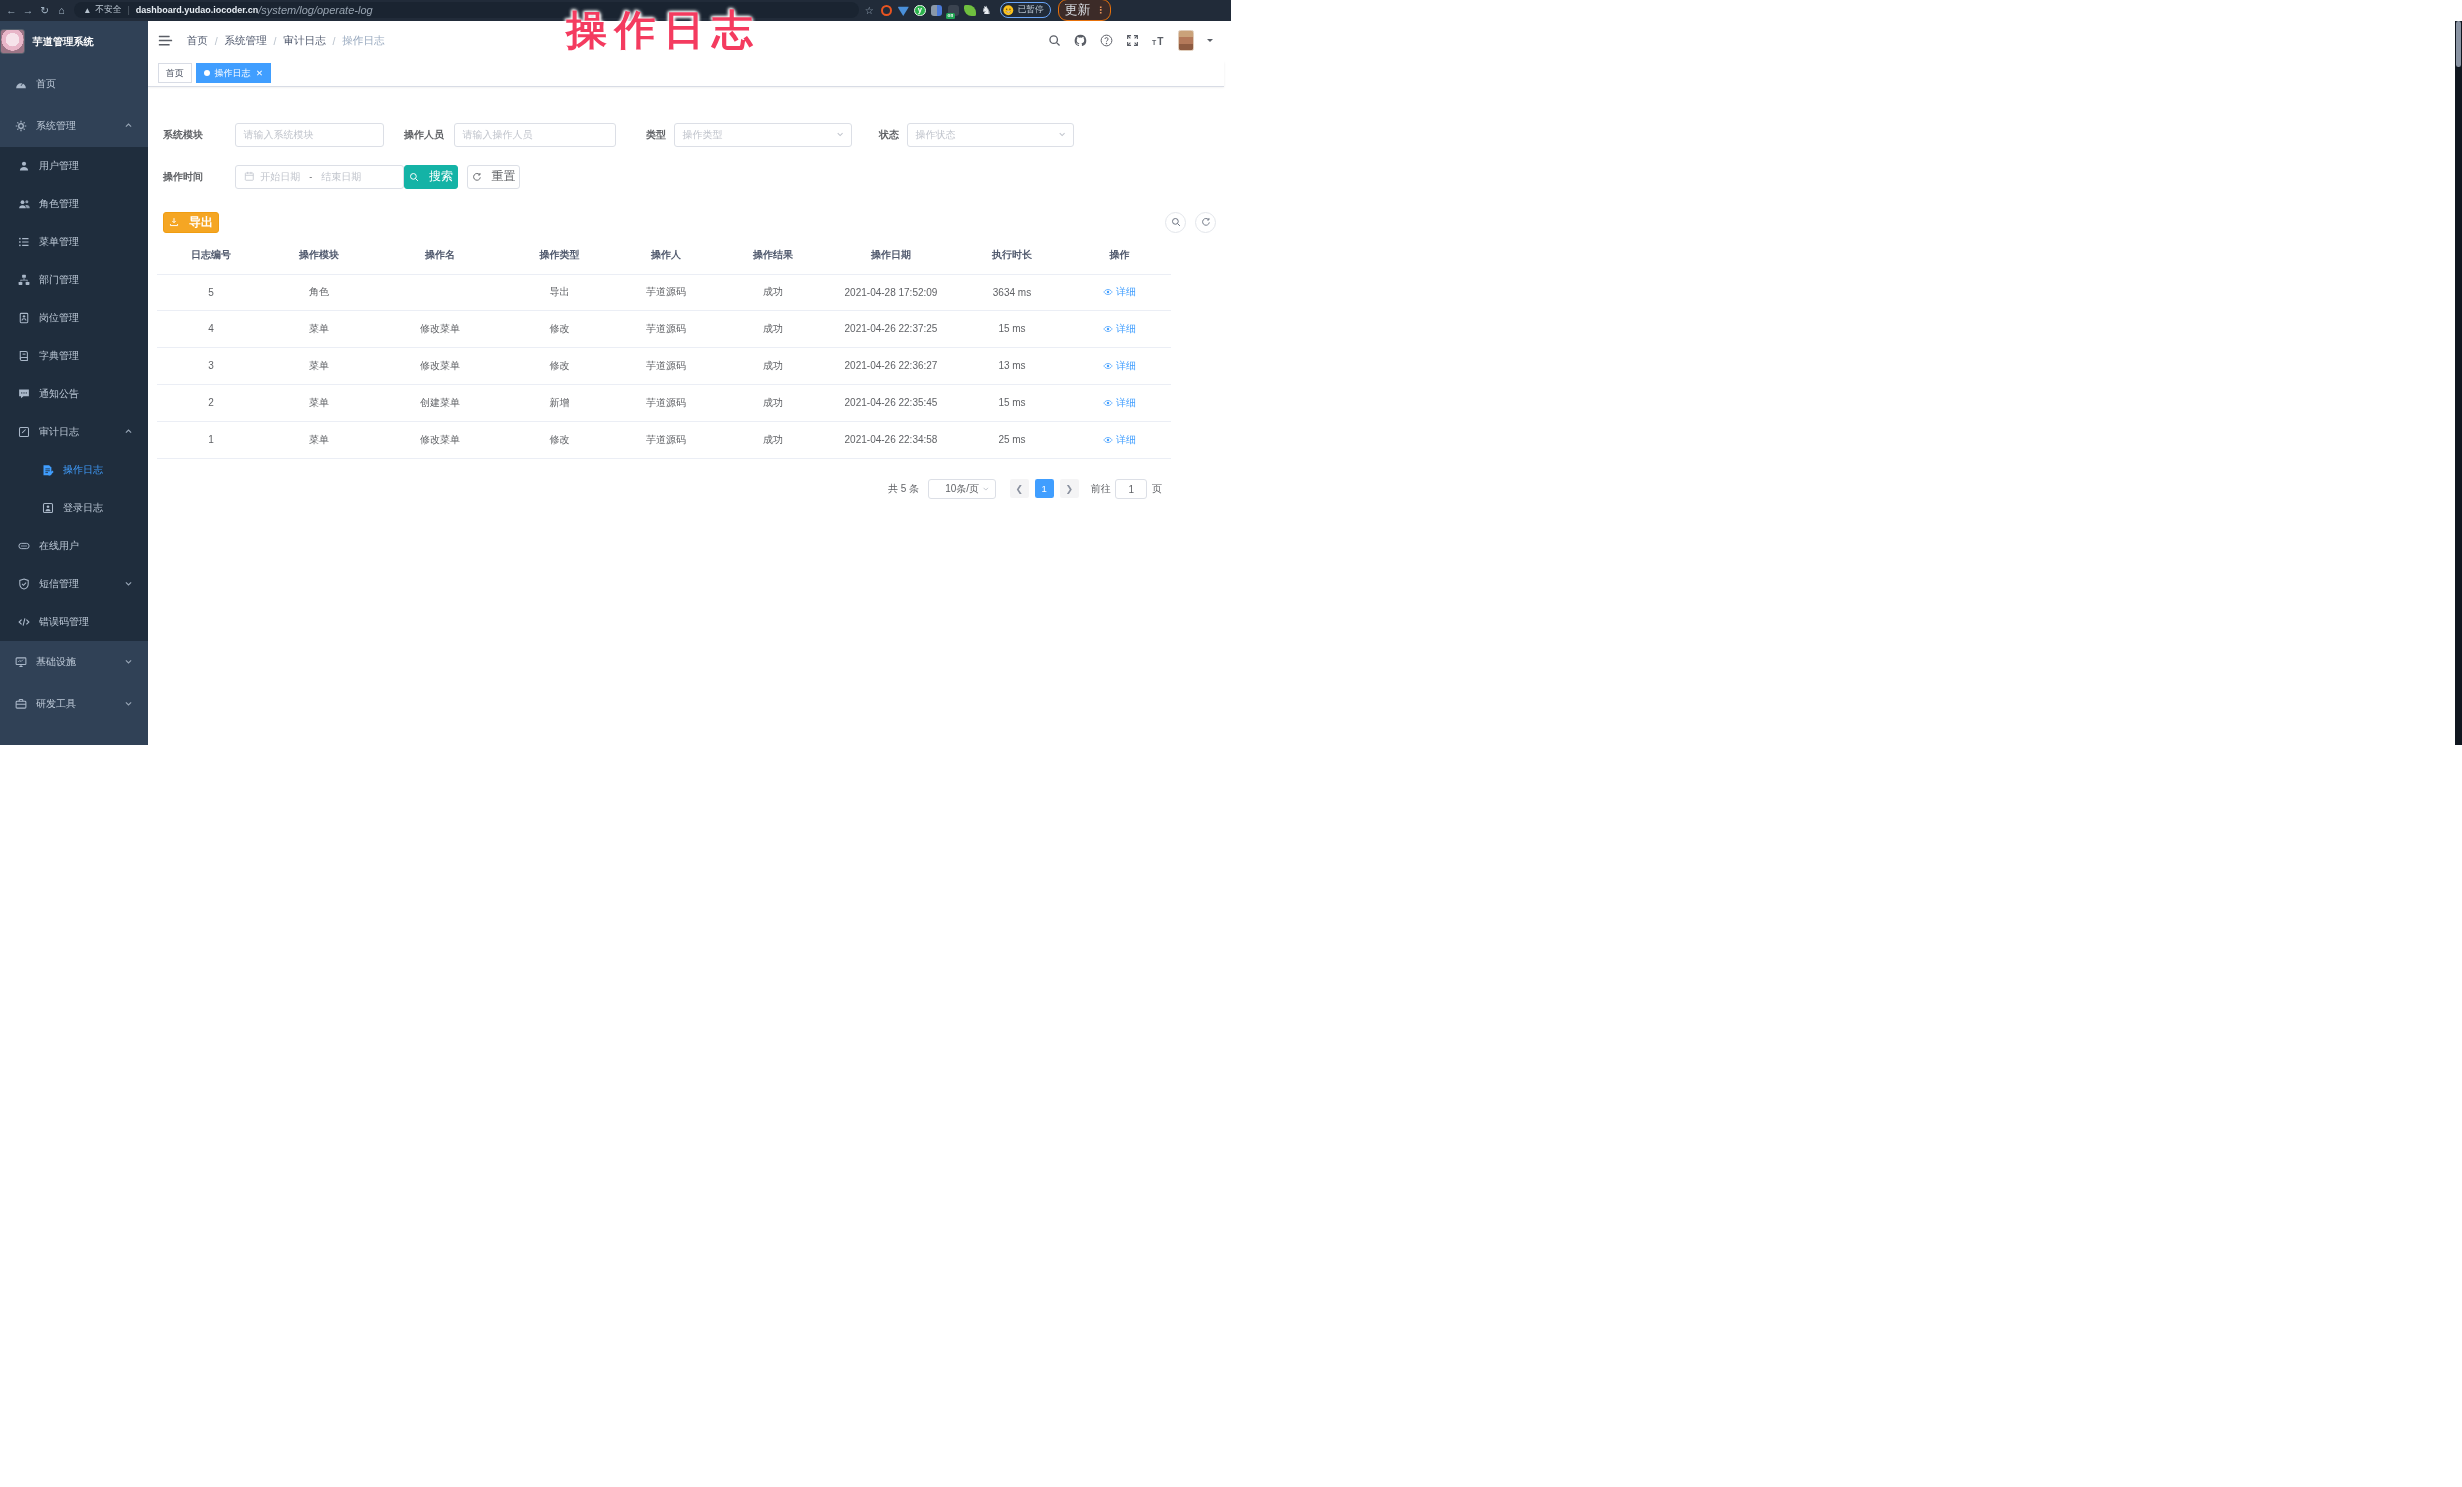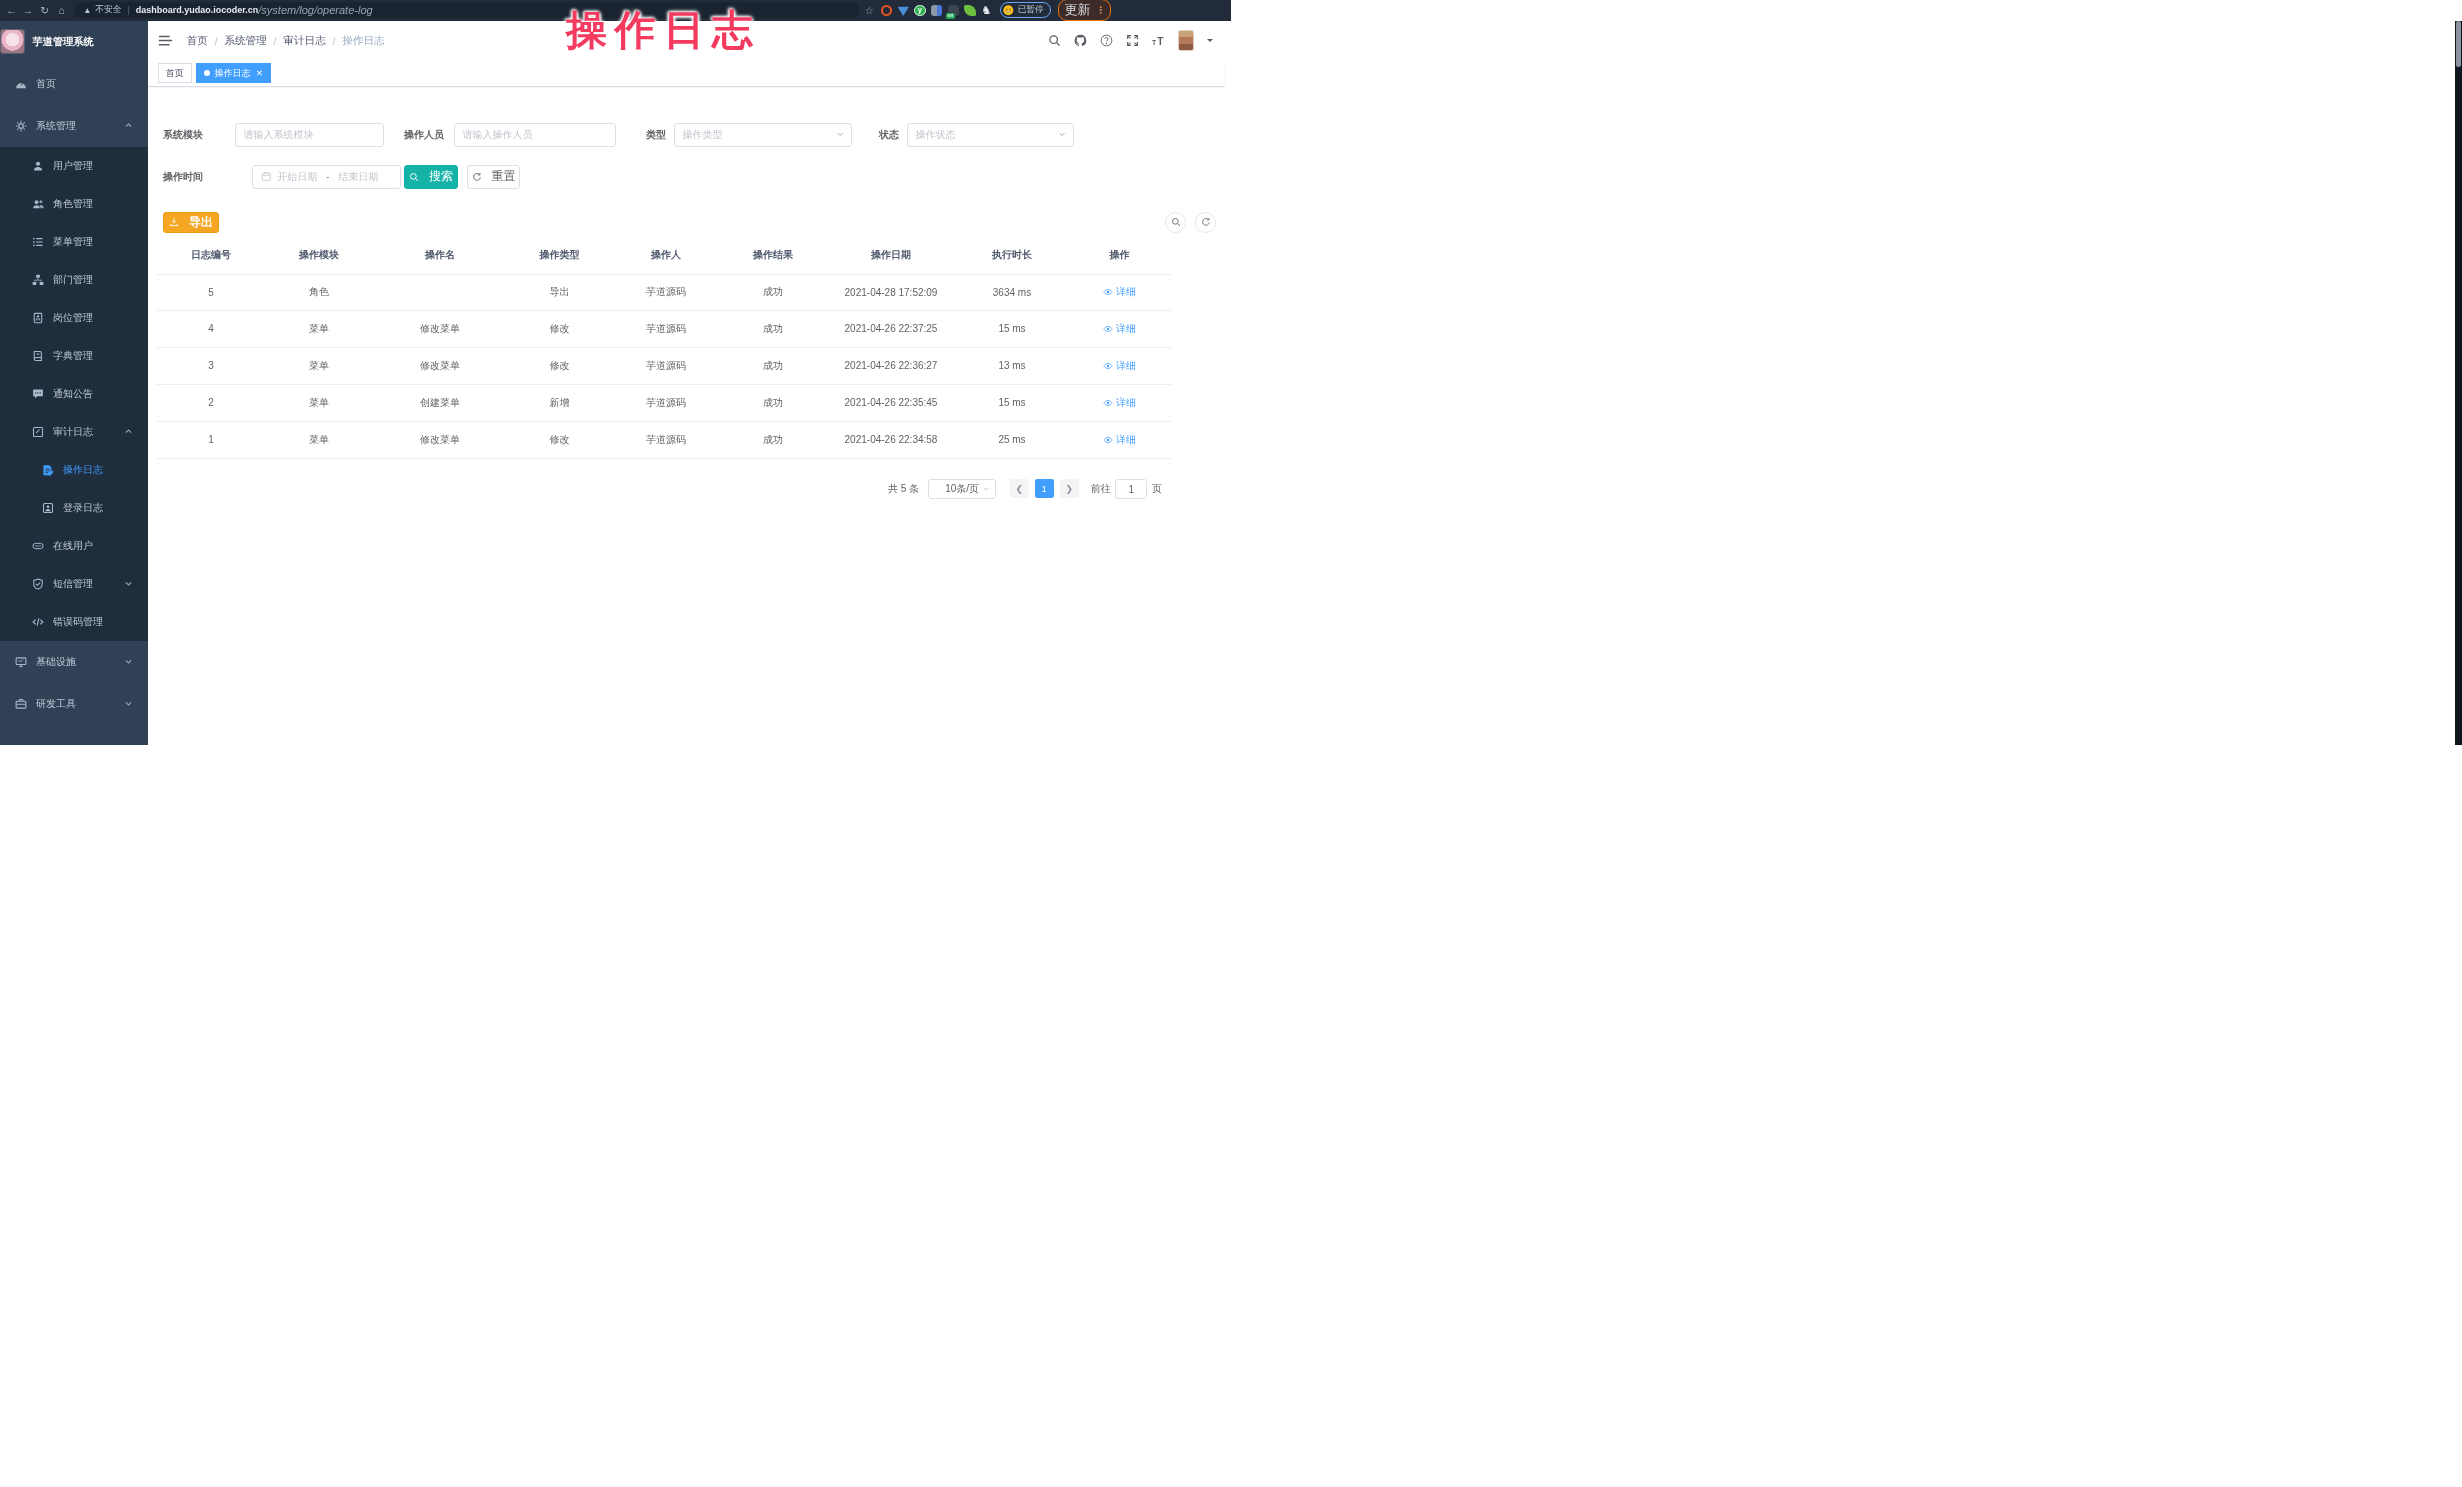--- a/index.html
+++ b/index.html
@@ -49,21 +49,21 @@
   .sidebar { position:absolute; left:0; top:20.5px; width:148px; height:724px; background:#304156; overflow:hidden; }
   .logo-row { height:42px; display:flex; align-items:center; gap:7.6px; }
   .logo-img { width:25px; height:25px; border-radius:3px;
     background:radial-gradient(circle at 50% 42%,#f6e3ea 0 38%,#e8b6c8 39% 62%,#9c7586 63%);
     border:0.8px solid #55606c; }
   .logo-title { color:#fff; font-size:10.2px; font-weight:bold; white-space:nowrap; }
   .menu { width:100%; }
   .menu-item { display:flex; align-items:center; color:#bfcbd9; font-size:10px; cursor:pointer; position:relative; }
   .menu-item .mi-icon { width:12px; height:12px; margin-right:9px; color:#aab8c9; flex:0 0 auto; }
   .menu-item.lv1 { height:42px; padding-left:15px; }
-  .menu-item.lv2 { height:38px; padding-left:32px; }
+  .menu-item.lv2 { height:38px; padding-left:18px; }
   .menu-item.lv3 { height:38px; padding-left:42px; }
   .menu-item.dark { background:#1f2d3d; }
   .menu-item.active { color:#409eff; }
   .menu-item.active .mi-icon { color:#409eff; }
   .mi-arrow { position:absolute; right:15px; width:9px; height:9px; color:#96a4b5; }
 
   
   .main { position:absolute; left:148px; top:20.5px; width:1076px; height:724px; background:#fff; }
   .app-header { position:absolute; left:0; top:0; width:100%; height:40px; background:#fff; display:flex; align-items:center; }
   .hamburger { width:15px; height:13.7px; color:#5a5e66; margin-left:10px; cursor:pointer; }
@@ -472,21 +472,21 @@
     <div class="f-input f-select" style="left:759px; top:35px; width:167px;">
       <span class="placeholder">操作状态</span>
       <span class="sel-caret">
           <svg viewBox="0 0 12 12" fill="none" stroke="currentColor" stroke-width="1.5">
             <path d="M2.5 4.5L6 8l3.5-3.5"></path>
           </svg>
         </span>
     </div>
 
     <div class="f-label" style="left:15px; top:77px;">操作时间</div>
-    <div class="f-input" style="left:104px; top:77px; width:149px;">
+    <div class="f-input" style="left:87px; top:77px; width:169px;">
       <span class="date-ico">
           <svg viewBox="0 0 16 16" fill="none" stroke="currentColor" stroke-width="1.2">
             <rect x="2" y="3" width="12" height="11" rx="1"></rect>
             <path d="M2 6.5h12M5.5 1.3v3.2M10.5 1.3v3.2"></path>
           </svg>
         </span>
       <span class="placeholder">开始日期</span>
       <span class="date-sep">-</span>
       <span class="placeholder">结束日期</span>
     </div>

